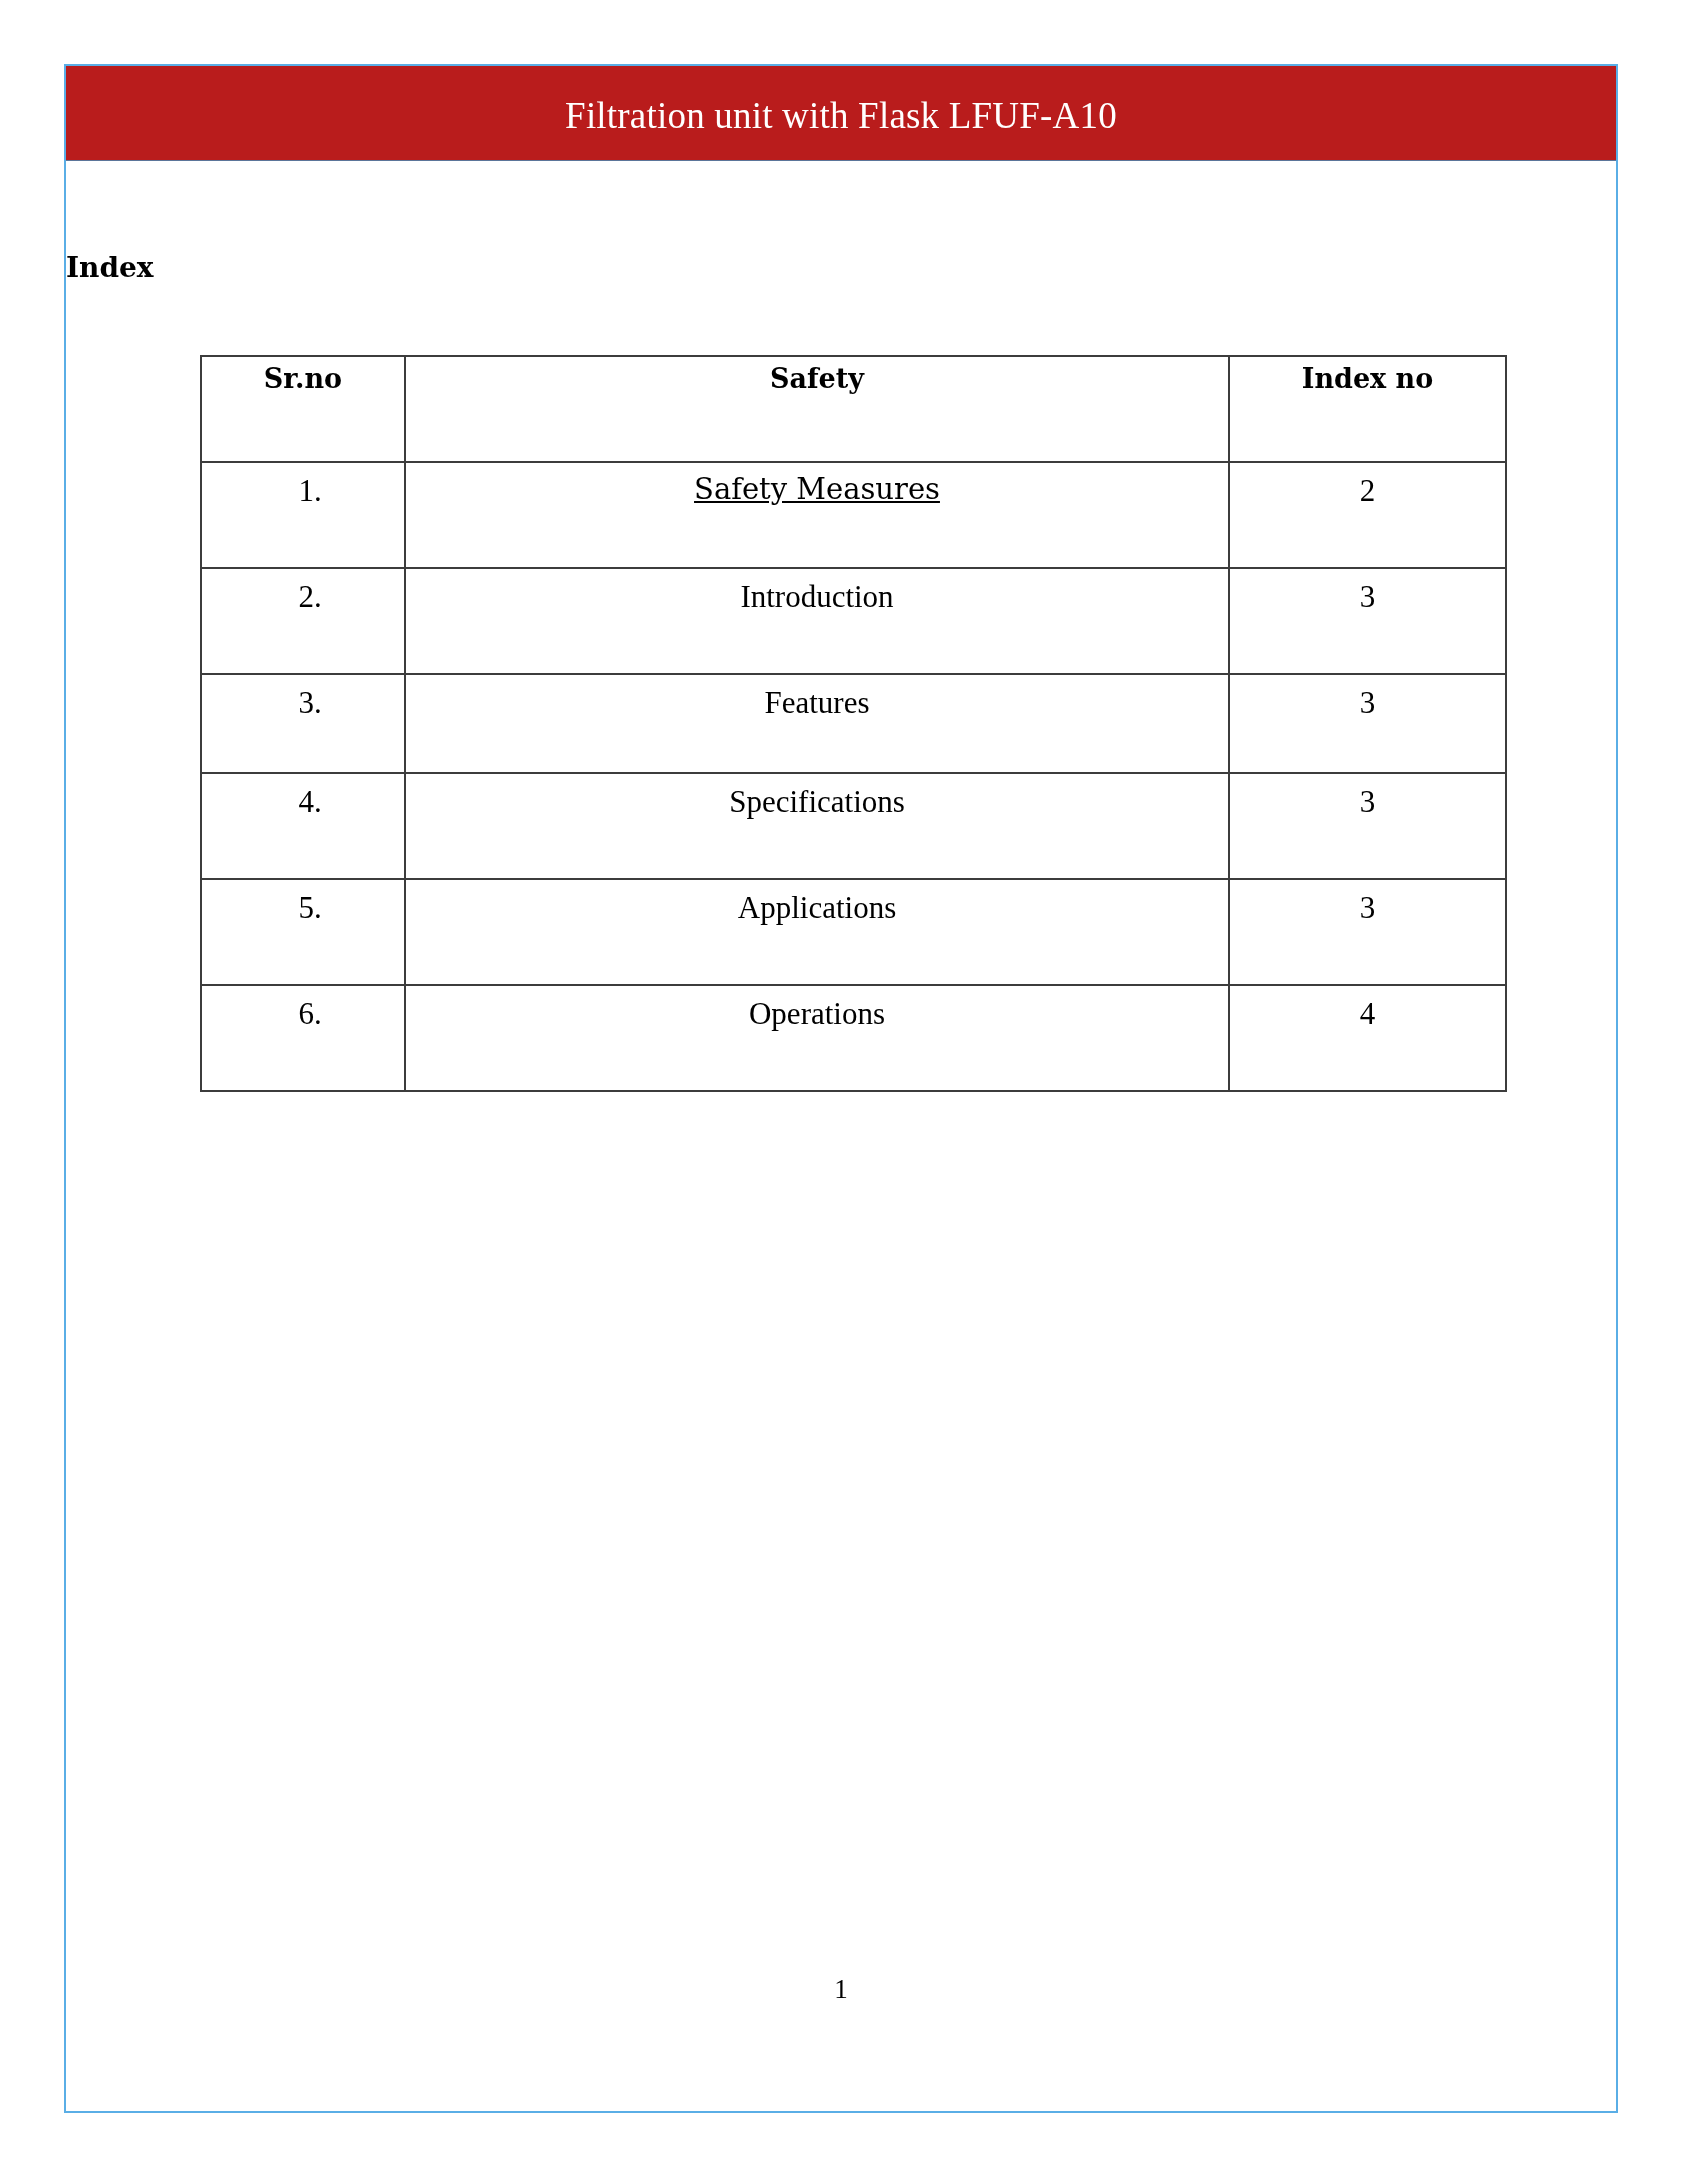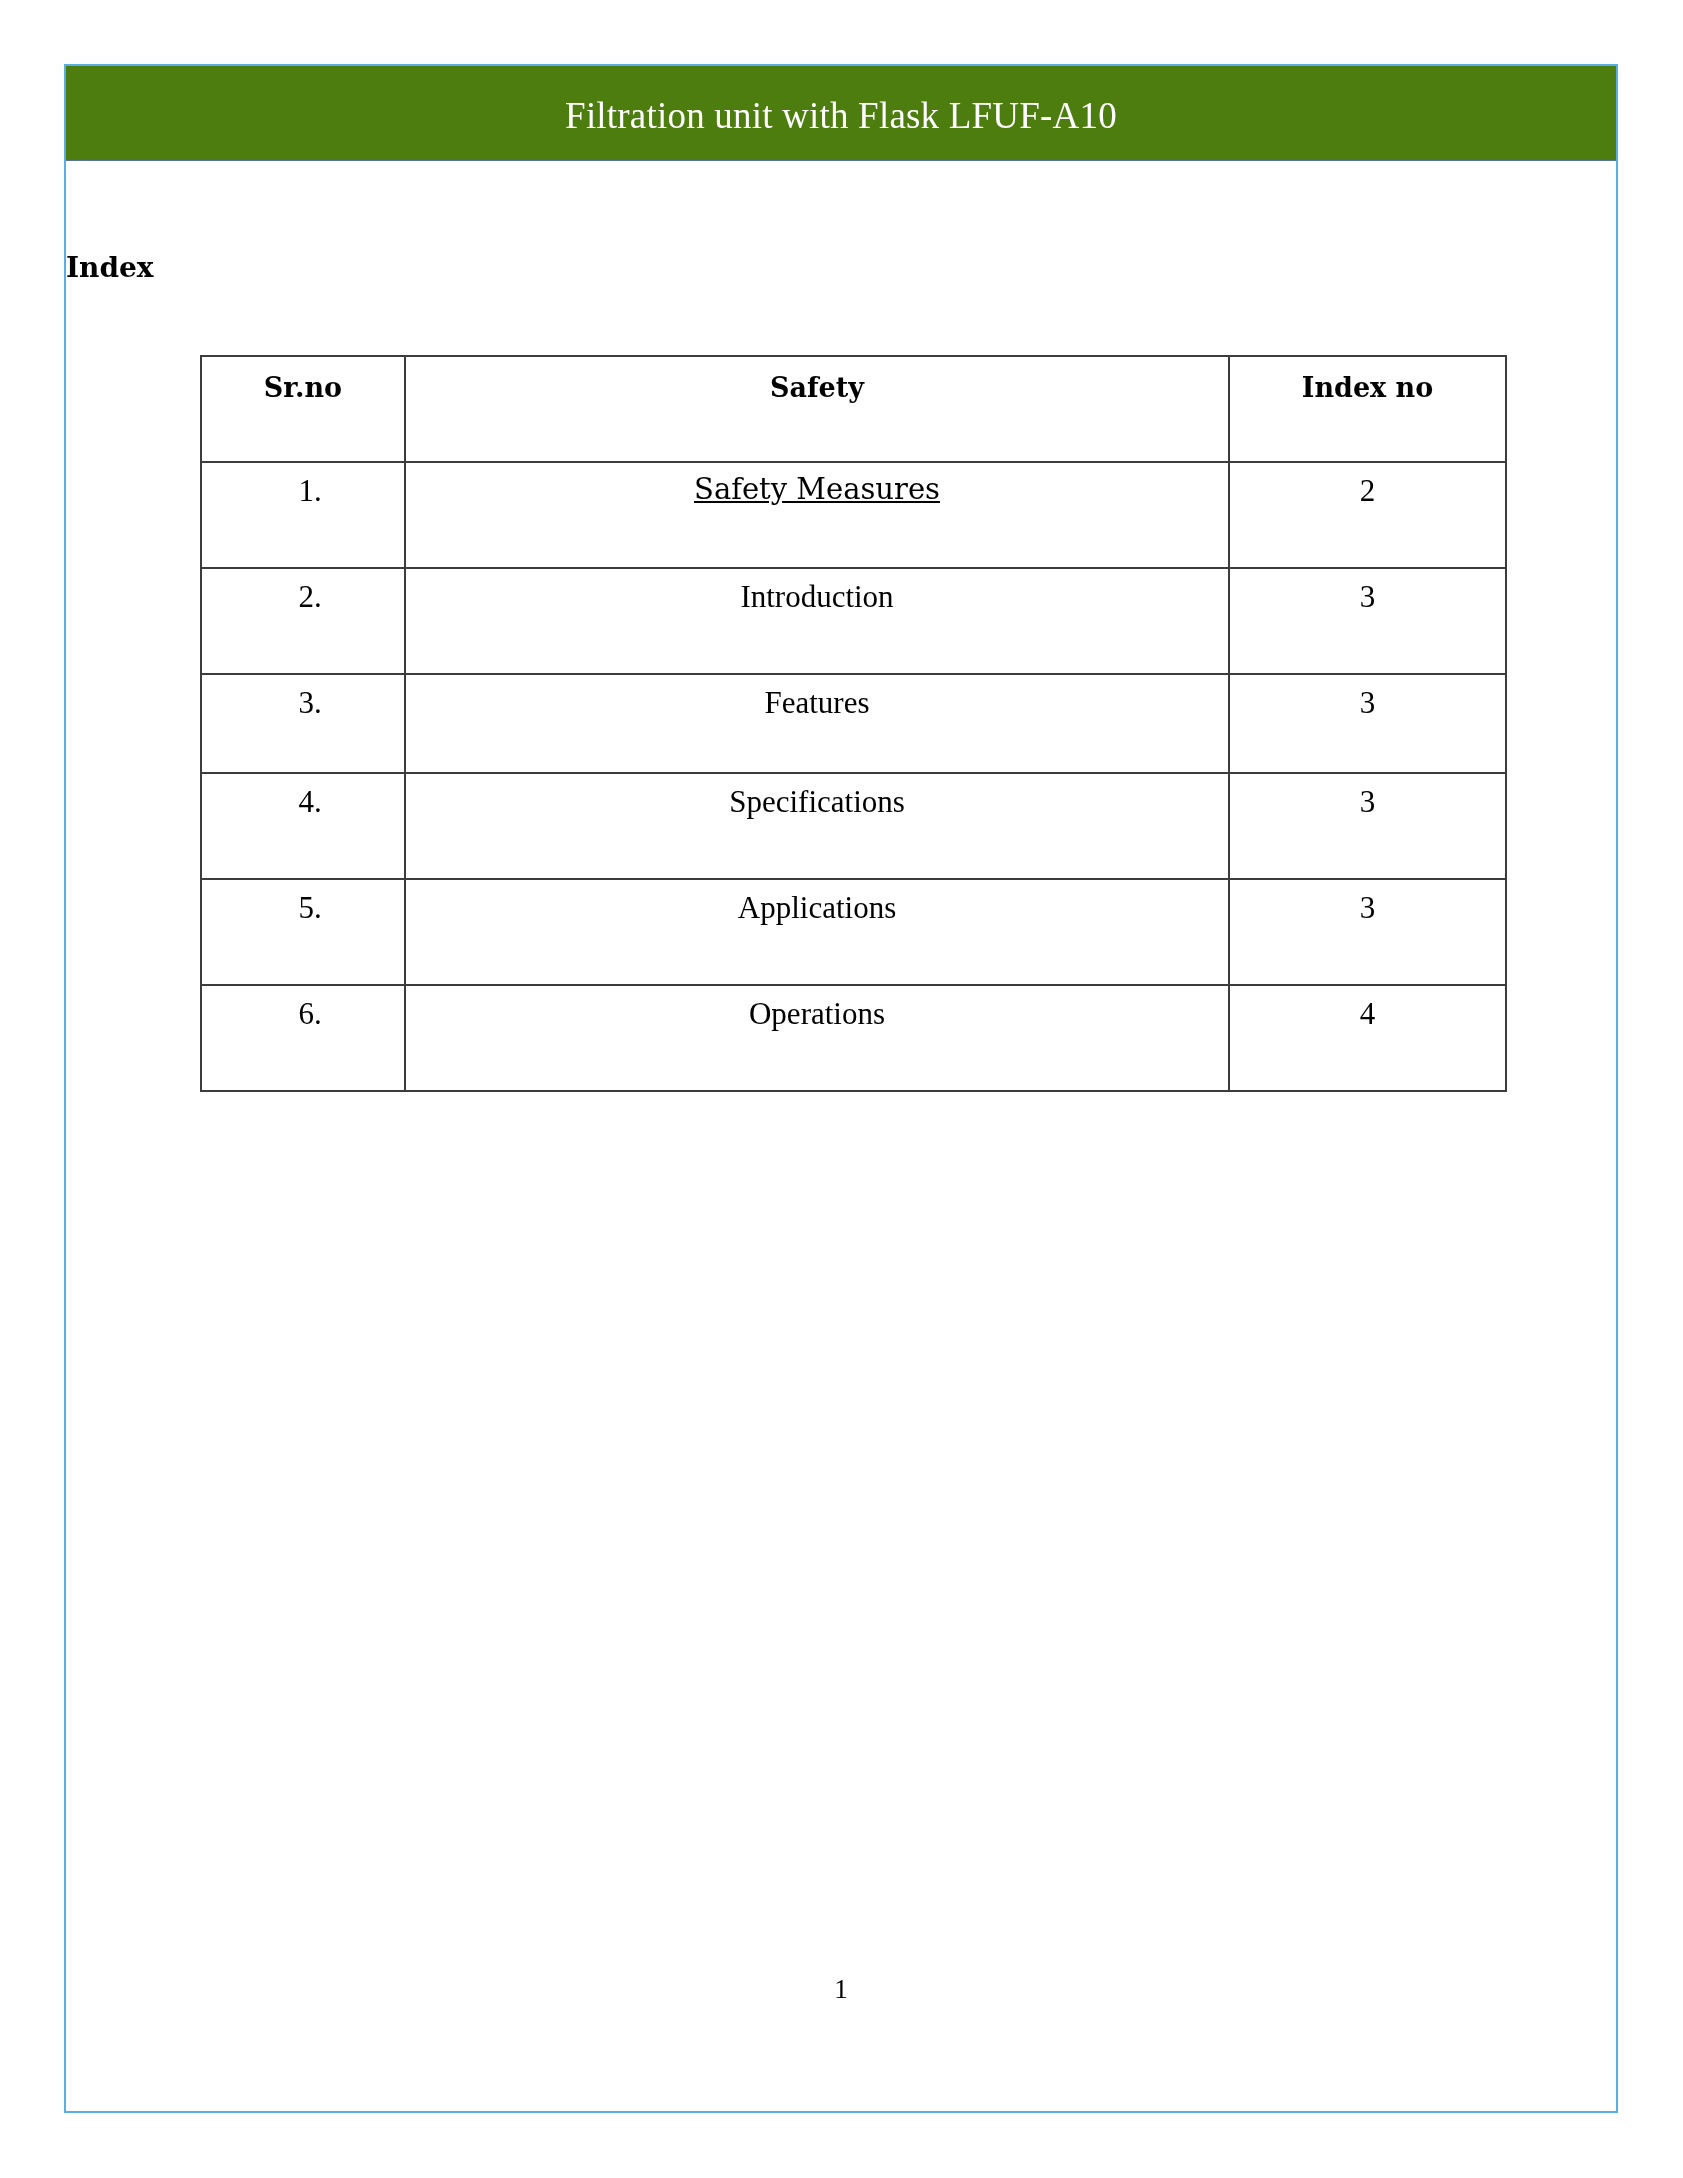--- a/index.html
+++ b/index.html
@@ -23,21 +23,21 @@
     height: 2045px;
     border: 2px solid #5aaee6;
     box-sizing: content-box;
   }
   .header-band {
     position: absolute;
     left: 0;
     top: 0;
     width: 100%;
     height: 94px;
-    background: #4d7c0f;
+    background: #b91c1c;
     border-bottom: 1px solid #5b7599;
     display: flex;
     align-items: center;
     justify-content: center;
   }
   .header-title {
     color: #ffffff;
     font-family: "Liberation Serif", "DejaVu Serif", serif;
     font-size: 37px;
     letter-spacing: 0.2px;
@@ -67,21 +67,21 @@
     border: 2px solid #3c3c3c;
     vertical-align: top;
     text-align: center;
     padding: 0;
     line-height: 1;
   }
   .index-table th {
     font-family: "DejaVu Serif", serif;
     font-weight: bold;
     font-size: 27px;
-    padding-top: 17px;
+    padding-top: 8px;
   }
   .index-table td {
     font-family: "Liberation Serif", "DejaVu Serif", serif;
     font-size: 31px;
     padding-top: 12px;
   }
   .index-table td.title-wide {
     font-family: "DejaVu Serif", serif;
     font-size: 29px;
     text-decoration: underline;

